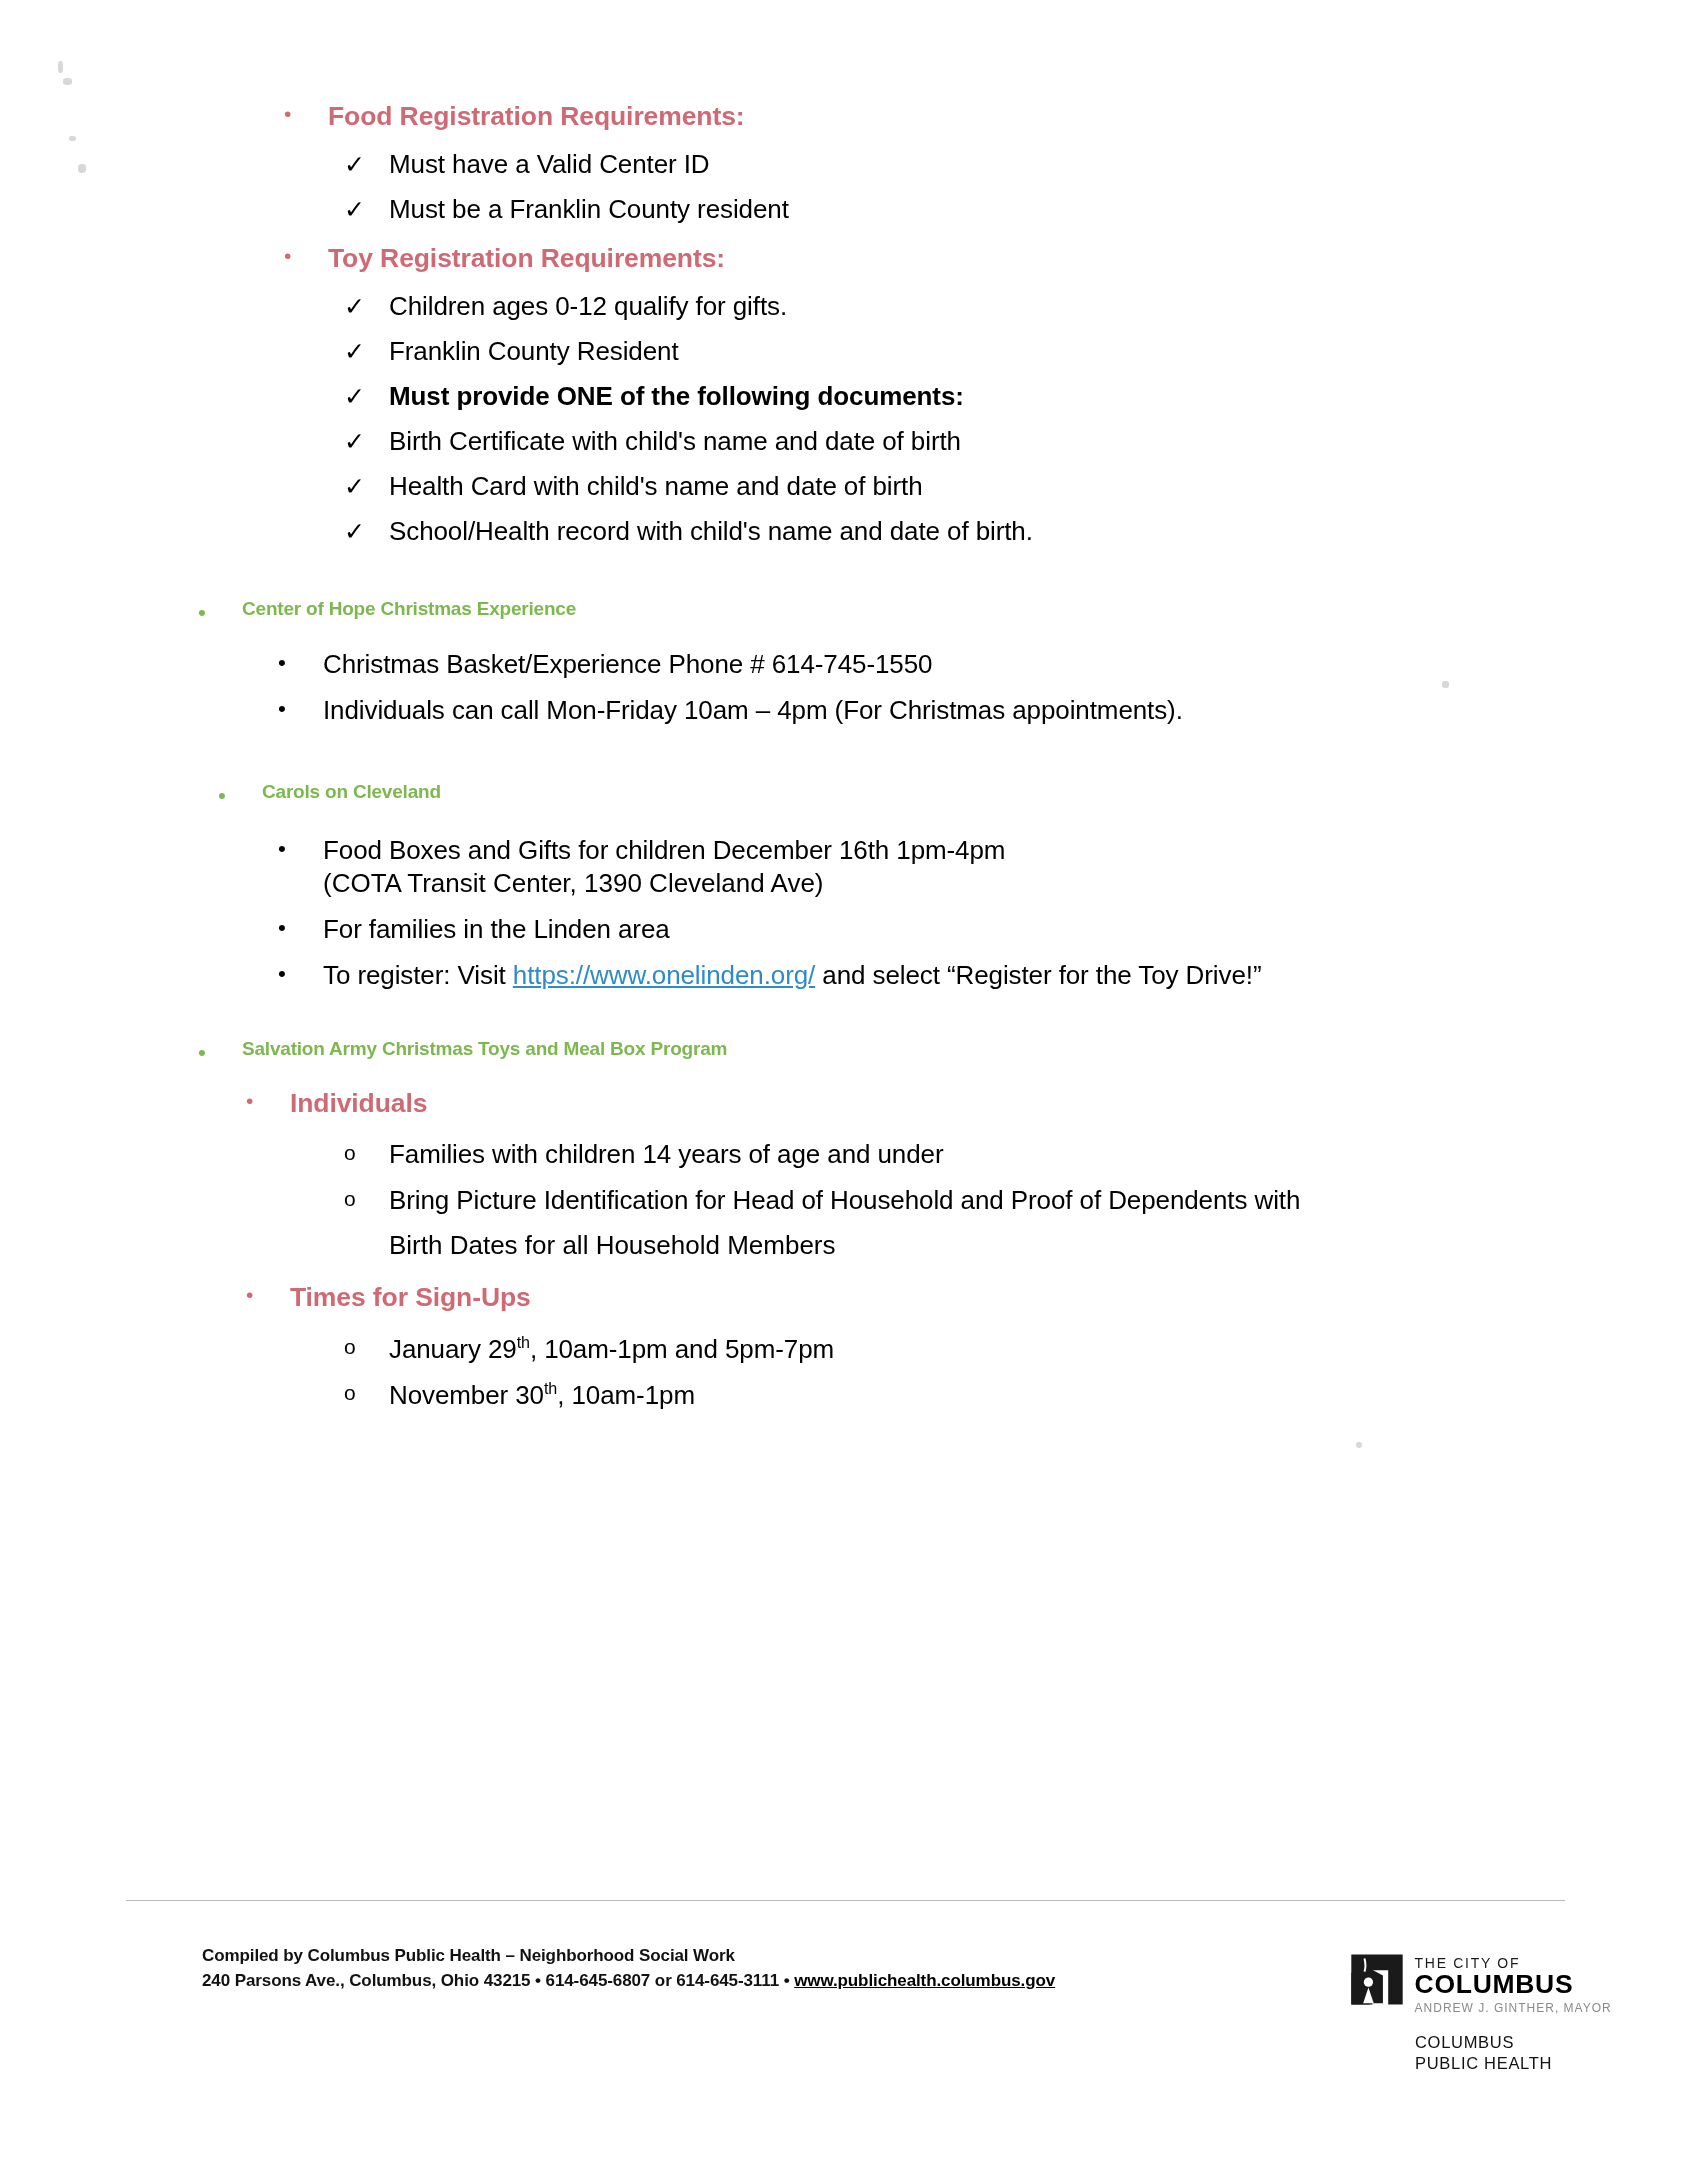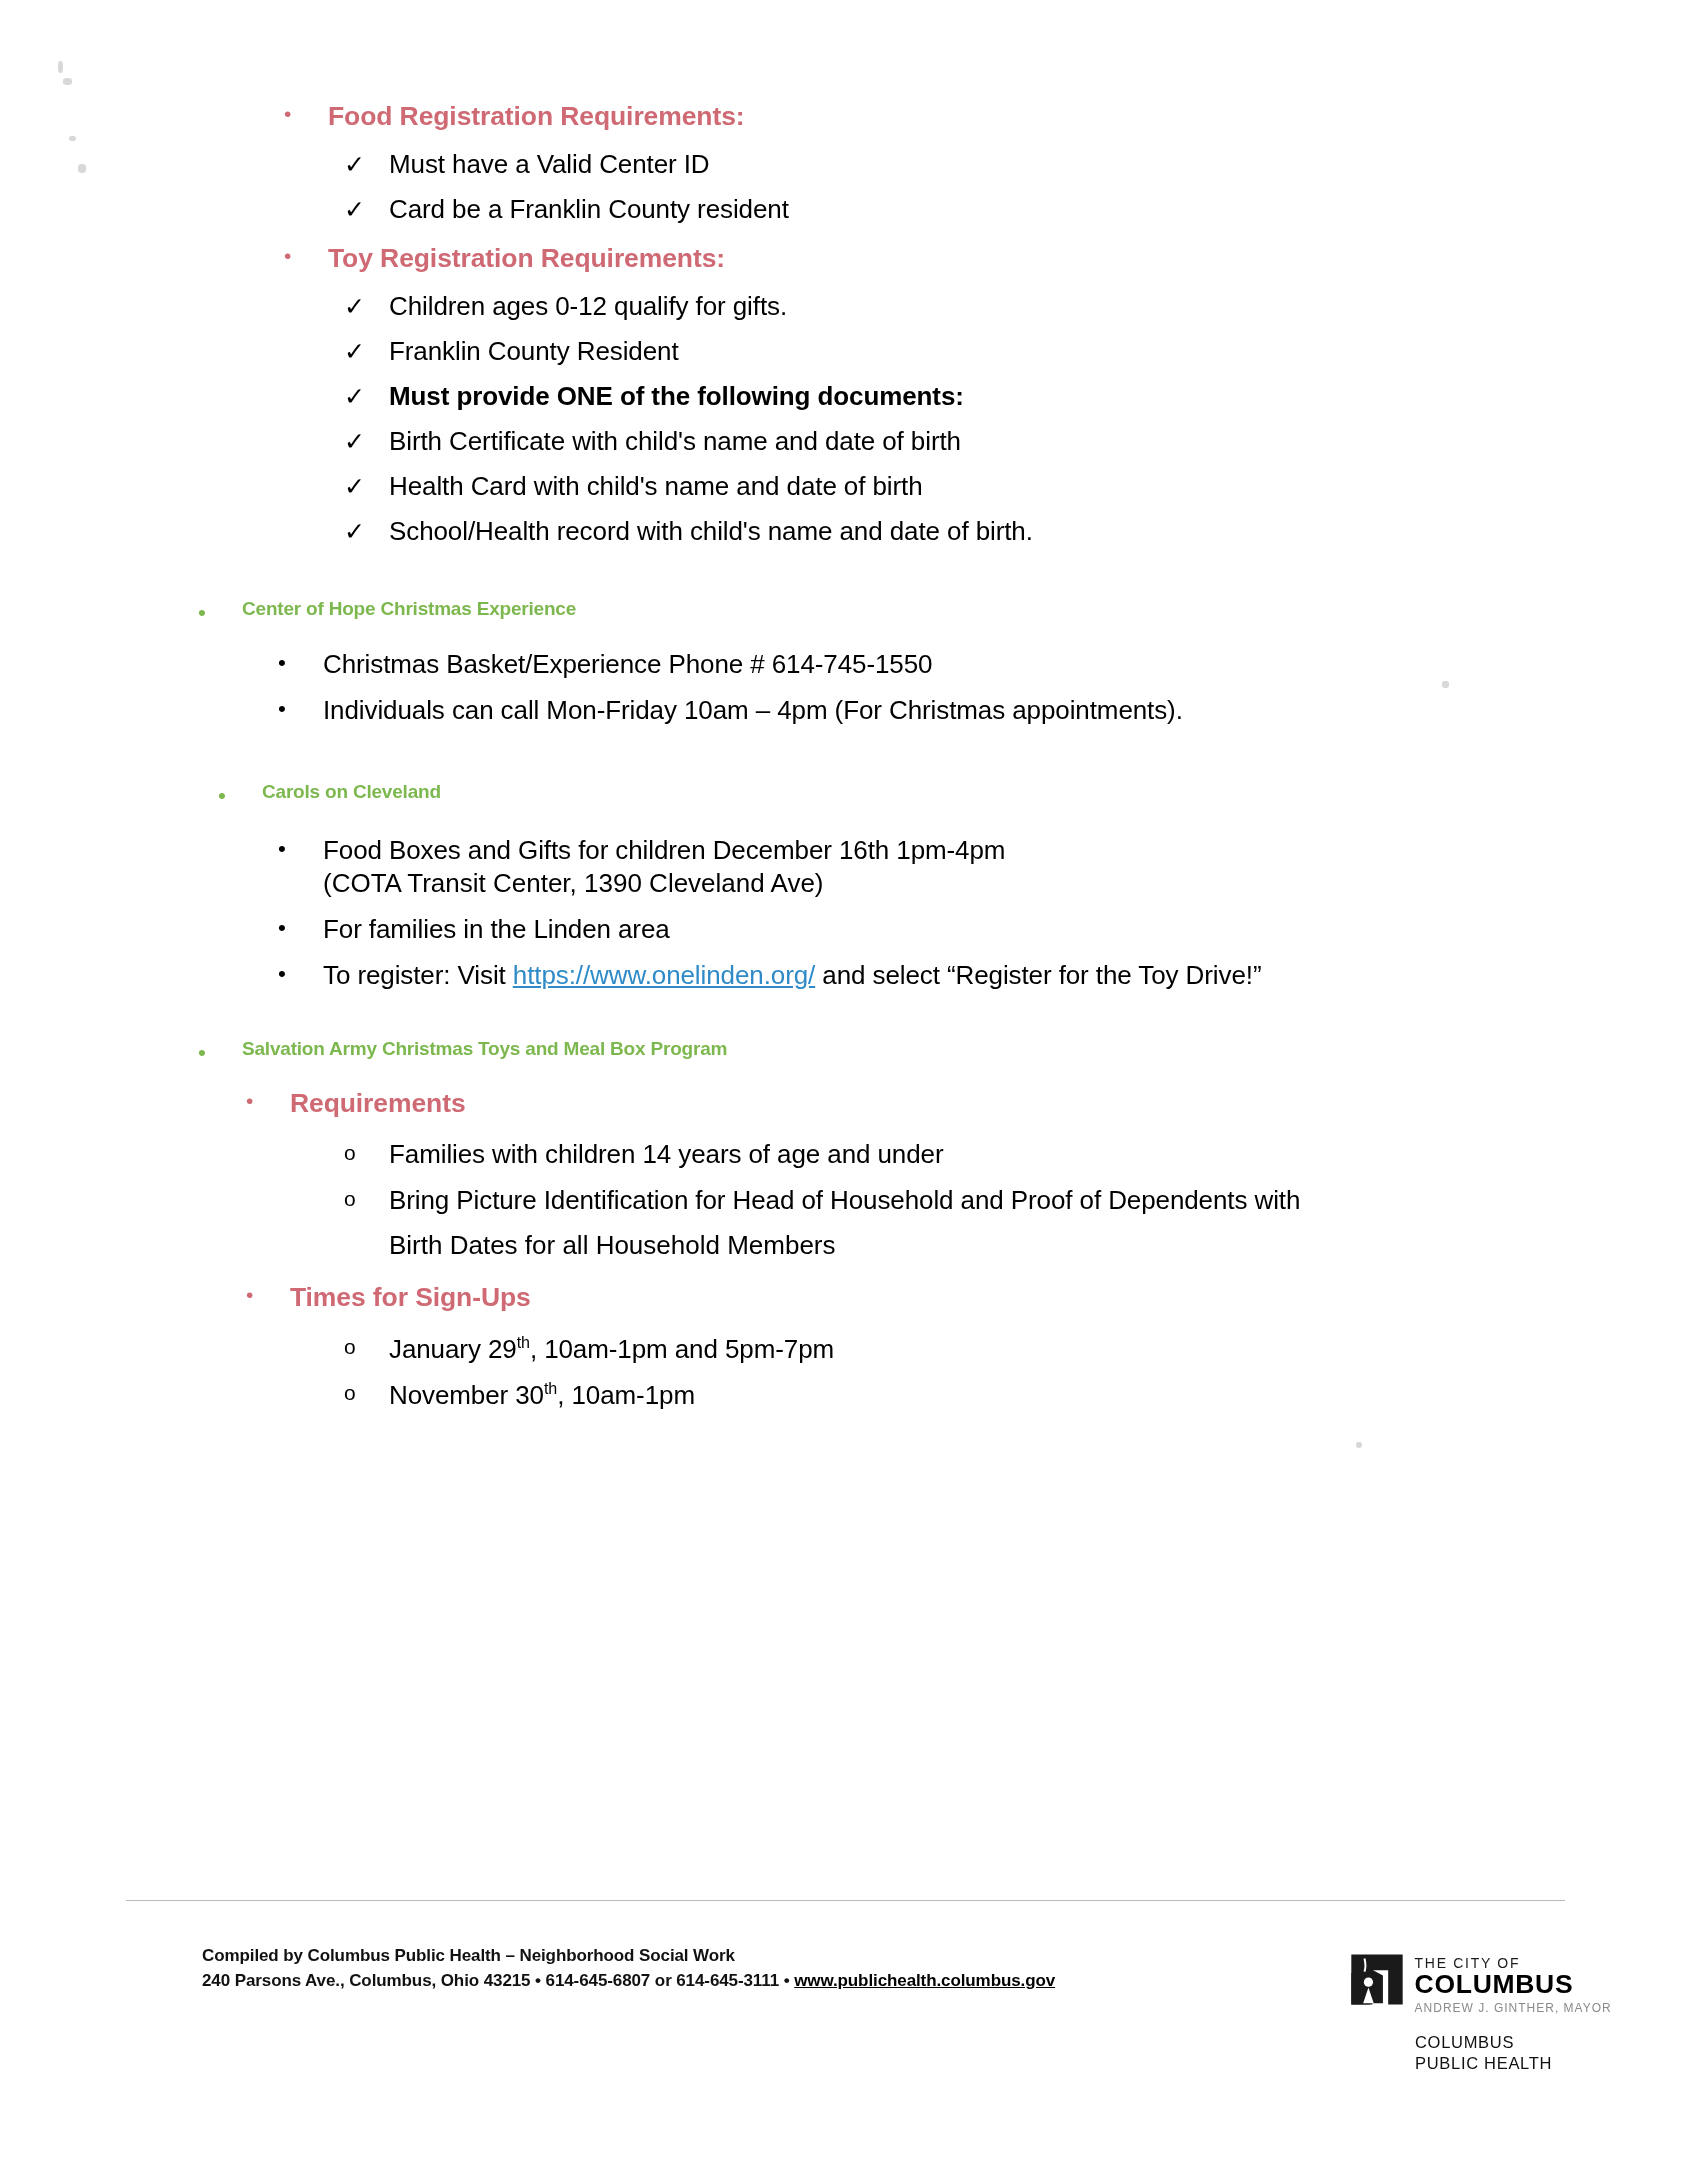--- a/index.html
+++ b/index.html
@@ -227,21 +227,21 @@
       <span class="txt">Food Registration Requirements:</span>
     </div>
 
     <div class="row lvl-check" style="margin-top:14.6px;">
       <span class="marker">✓</span>
       <span class="txt">Must have a Valid Center ID</span>
     </div>
 
     <div class="row lvl-check" style="margin-top:11.2px;">
       <span class="marker">✓</span>
-      <span class="txt">Card be a Franklin County resident</span>
+      <span class="txt">Must be a Franklin County resident</span>
     </div>
 
     <div class="row lvl-red" style="margin-top:14.6px;">
       <span class="marker">•</span>
       <span class="txt">Toy Registration Requirements:</span>
     </div>
 
     <div class="row lvl-check" style="margin-top:14.6px;">
       <span class="marker">✓</span>
       <span class="txt">Children ages 0-12 qualify for gifts.</span>
@@ -301,21 +301,21 @@
       <span class="txt"><span>To register: Visit </span><a class="link" href="#">https://www.onelinden.org/</a><span> and select “Register for the Toy Drive!”</span></span>
     </div>
 
     <div class="row lvl-green" style="margin-top:44px;">
       <span class="marker">•</span>
       <span class="txt">Salvation Army Christmas Toys and Meal Box Program</span>
     </div>
 
     <div class="row lvl-red deeper" style="margin-top:17px;">
       <span class="marker">•</span>
-      <span class="txt">Requirements</span>
+      <span class="txt">Individuals</span>
     </div>
 
     <div class="row lvl-circle" style="margin-top:17px;">
       <span class="marker">o</span>
       <span class="txt">Families with children 14 years of age and under</span>
     </div>
     <div class="row lvl-circle" style="margin-top:12px;">
       <span class="marker">o</span>
       <span class="txt">Bring Picture Identification for Head of Household and Proof of Dependents with</span>
     </div>

